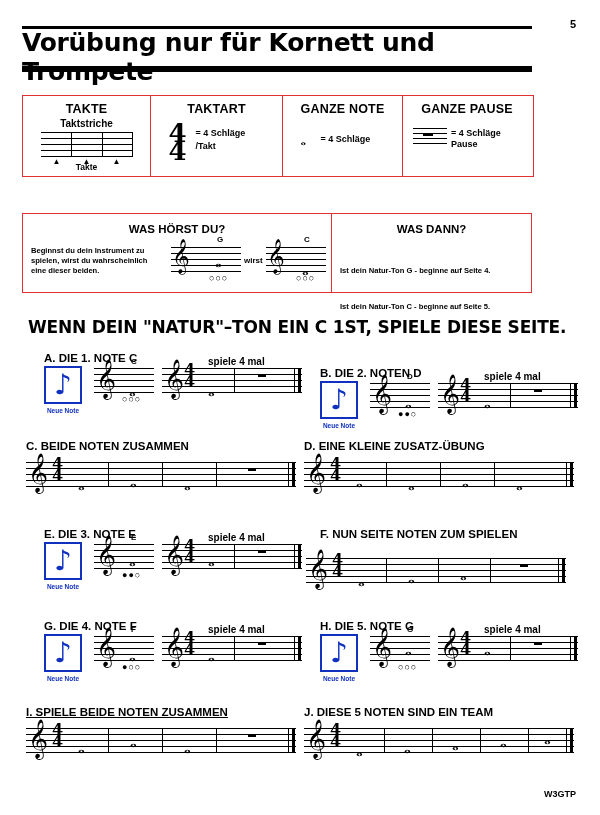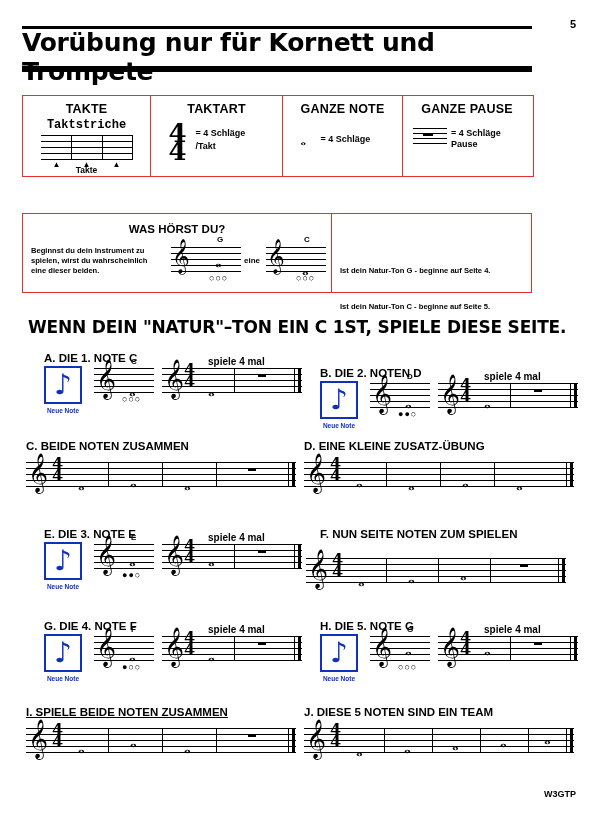--- a/index.html
+++ b/index.html
@@ -42,21 +42,21 @@
     box-sizing:border-box;
     display:flex;flex-direction:column;align-items:center;
     padding-top:6px;
   }
   .boxcell:last-child{border-right:none;}
   .bc1{width:128px;}
   .bc2{width:132px;}
   .bc3{width:120px;}
   .bc4{width:128px;}
   .boxhead{font-size:12.5px;font-weight:bold;letter-spacing:.2px;}
-  .boxsub{font-size:12px;font-weight:bold;margin-top:2px;font-family:Liberation Mono, monospace;}
+  .boxsub{font-size:10px;font-weight:bold;margin-top:2px;}
   .boxfoot{font-size:8.5px;font-weight:bold;margin-top:2px;}
   .small-bold{font-size:9px;font-weight:bold;line-height:11px;text-align:left;}
 
   .bigfrac{
     font-family:"DejaVu Serif", serif;
     font-size:26px;font-weight:bold;line-height:15px;
     text-align:center;
   }
 
   
@@ -220,31 +220,32 @@
       <div class="redtitle">WAS HÖRST DU?</div>
       <div class="redtext" style="position:absolute;left:8px;top:32px;width:130px;">Beginnst du dein Instrument zu spielen, wirst du wahrscheinlich eine dieser beiden.</div>
 
       <div style="position:absolute;left:148px;top:33px;width:70px;">
         <div class="staff" style="width:70px;"></div>
         <div class="clef" style="left:1px;top:-8px;font-size:30px;">𝄞</div>
         <div class="note" style="left:44px;top:6px;">𝅝</div>
         <div class="notelabel" style="left:46px;top:-12px;">G</div>
         <div class="fing" style="left:38px;top:26px;">○○○</div>
       </div>
-      <div style="position:absolute;left:221px;top:42px;font-size:8px;font-weight:bold;">eine</div>
+      <div style="position:absolute;left:221px;top:42px;font-size:8px;font-weight:bold;">wirst</div>
       <div style="position:absolute;left:243px;top:33px;width:60px;">
         <div class="staff" style="width:60px;"></div>
         <div class="clef" style="left:1px;top:-8px;font-size:30px;">𝄞</div>
         <div class="note" style="left:36px;top:14px;">𝅝</div>
         <div class="notelabel" style="left:38px;top:-12px;">C</div>
         <div class="fing" style="left:30px;top:26px;">○○○</div>
       </div>
     </div>
 
     <div class="redbox redright">
+      <div class="redtitle">WAS DANN?</div>
       <div class="redtext" style="position:absolute;left:8px;top:52px;width:185px;">Ist dein Natur-Ton G - beginne auf Seite 4.</div>
       <div class="redtext" style="position:absolute;left:8px;top:80px;width:185px;margin-top:8px;">Ist dein Natur-Ton C - beginne auf Seite 5.</div>
     </div>
   </div>
 
   <div class="sect">WENN DEIN "NATUR"–TON EIN C 1ST, SPIELE DIESE SEITE.</div>
 
   <div class="ex" style="left:44px;top:352px;width:250px;">
     <div class="exlabel">A.   DIE 1. NOTE C</div>
     <div class="newnote" style="position:absolute;left:0px;top:14px;">

